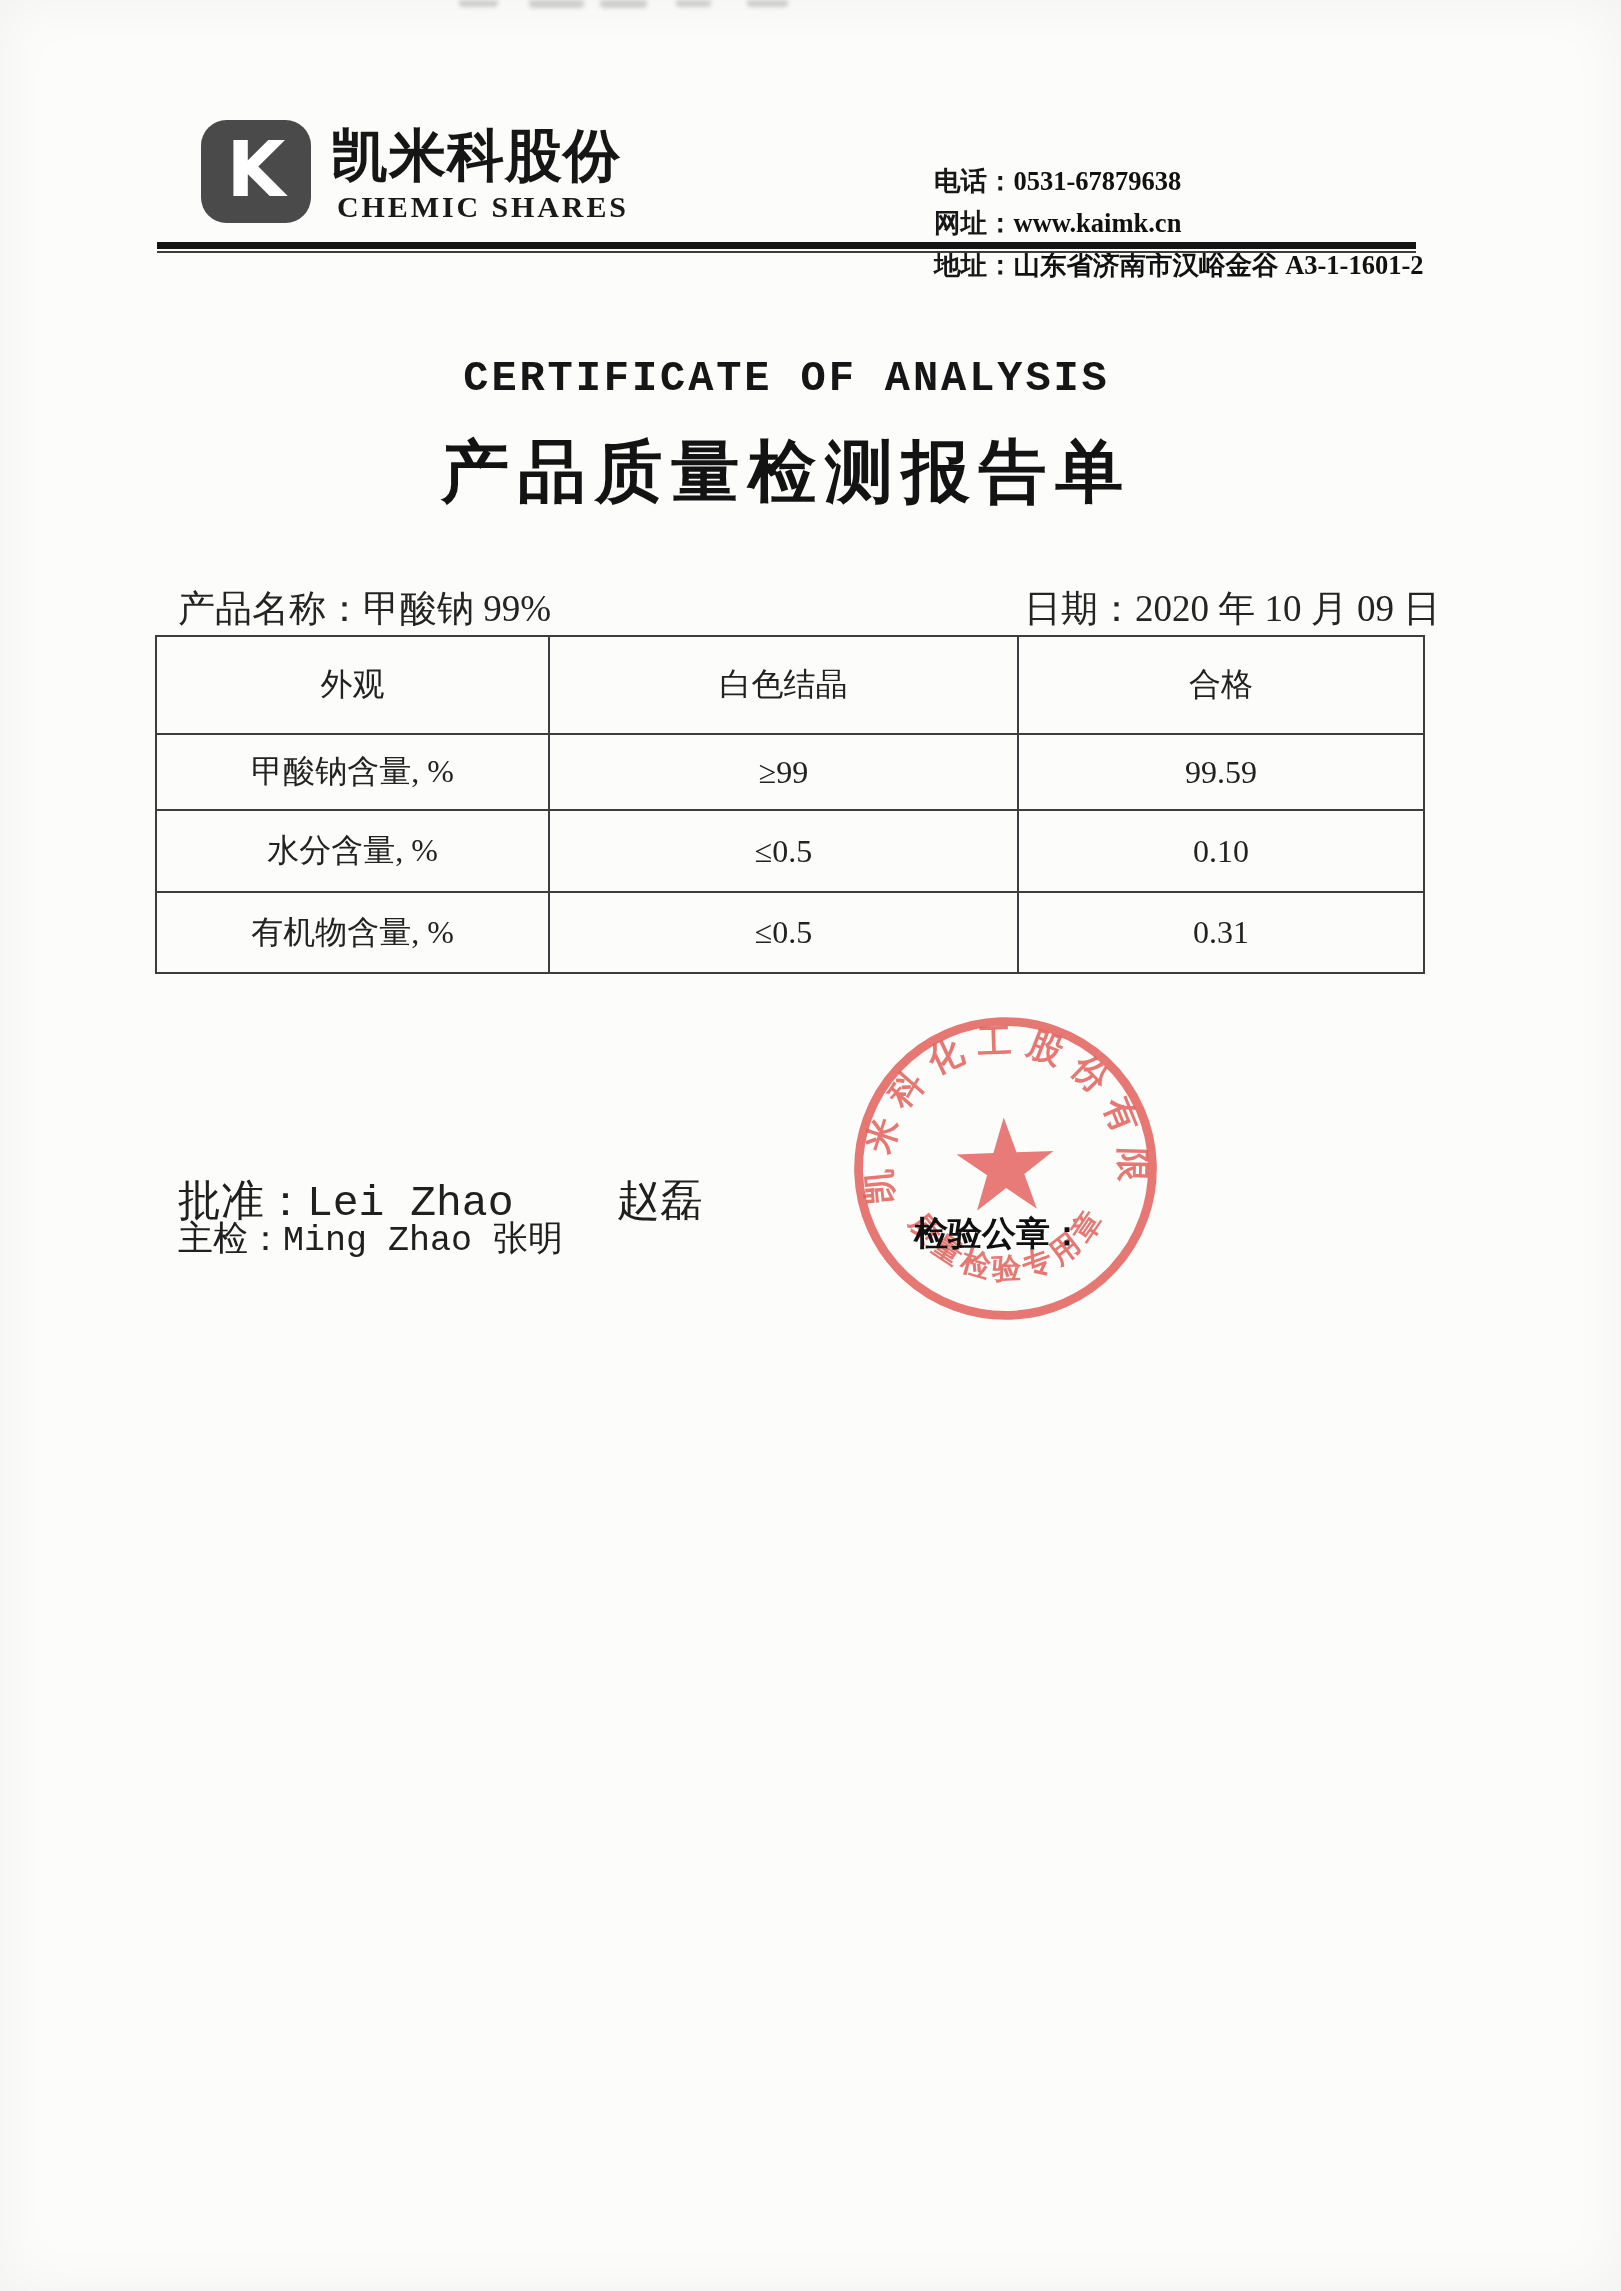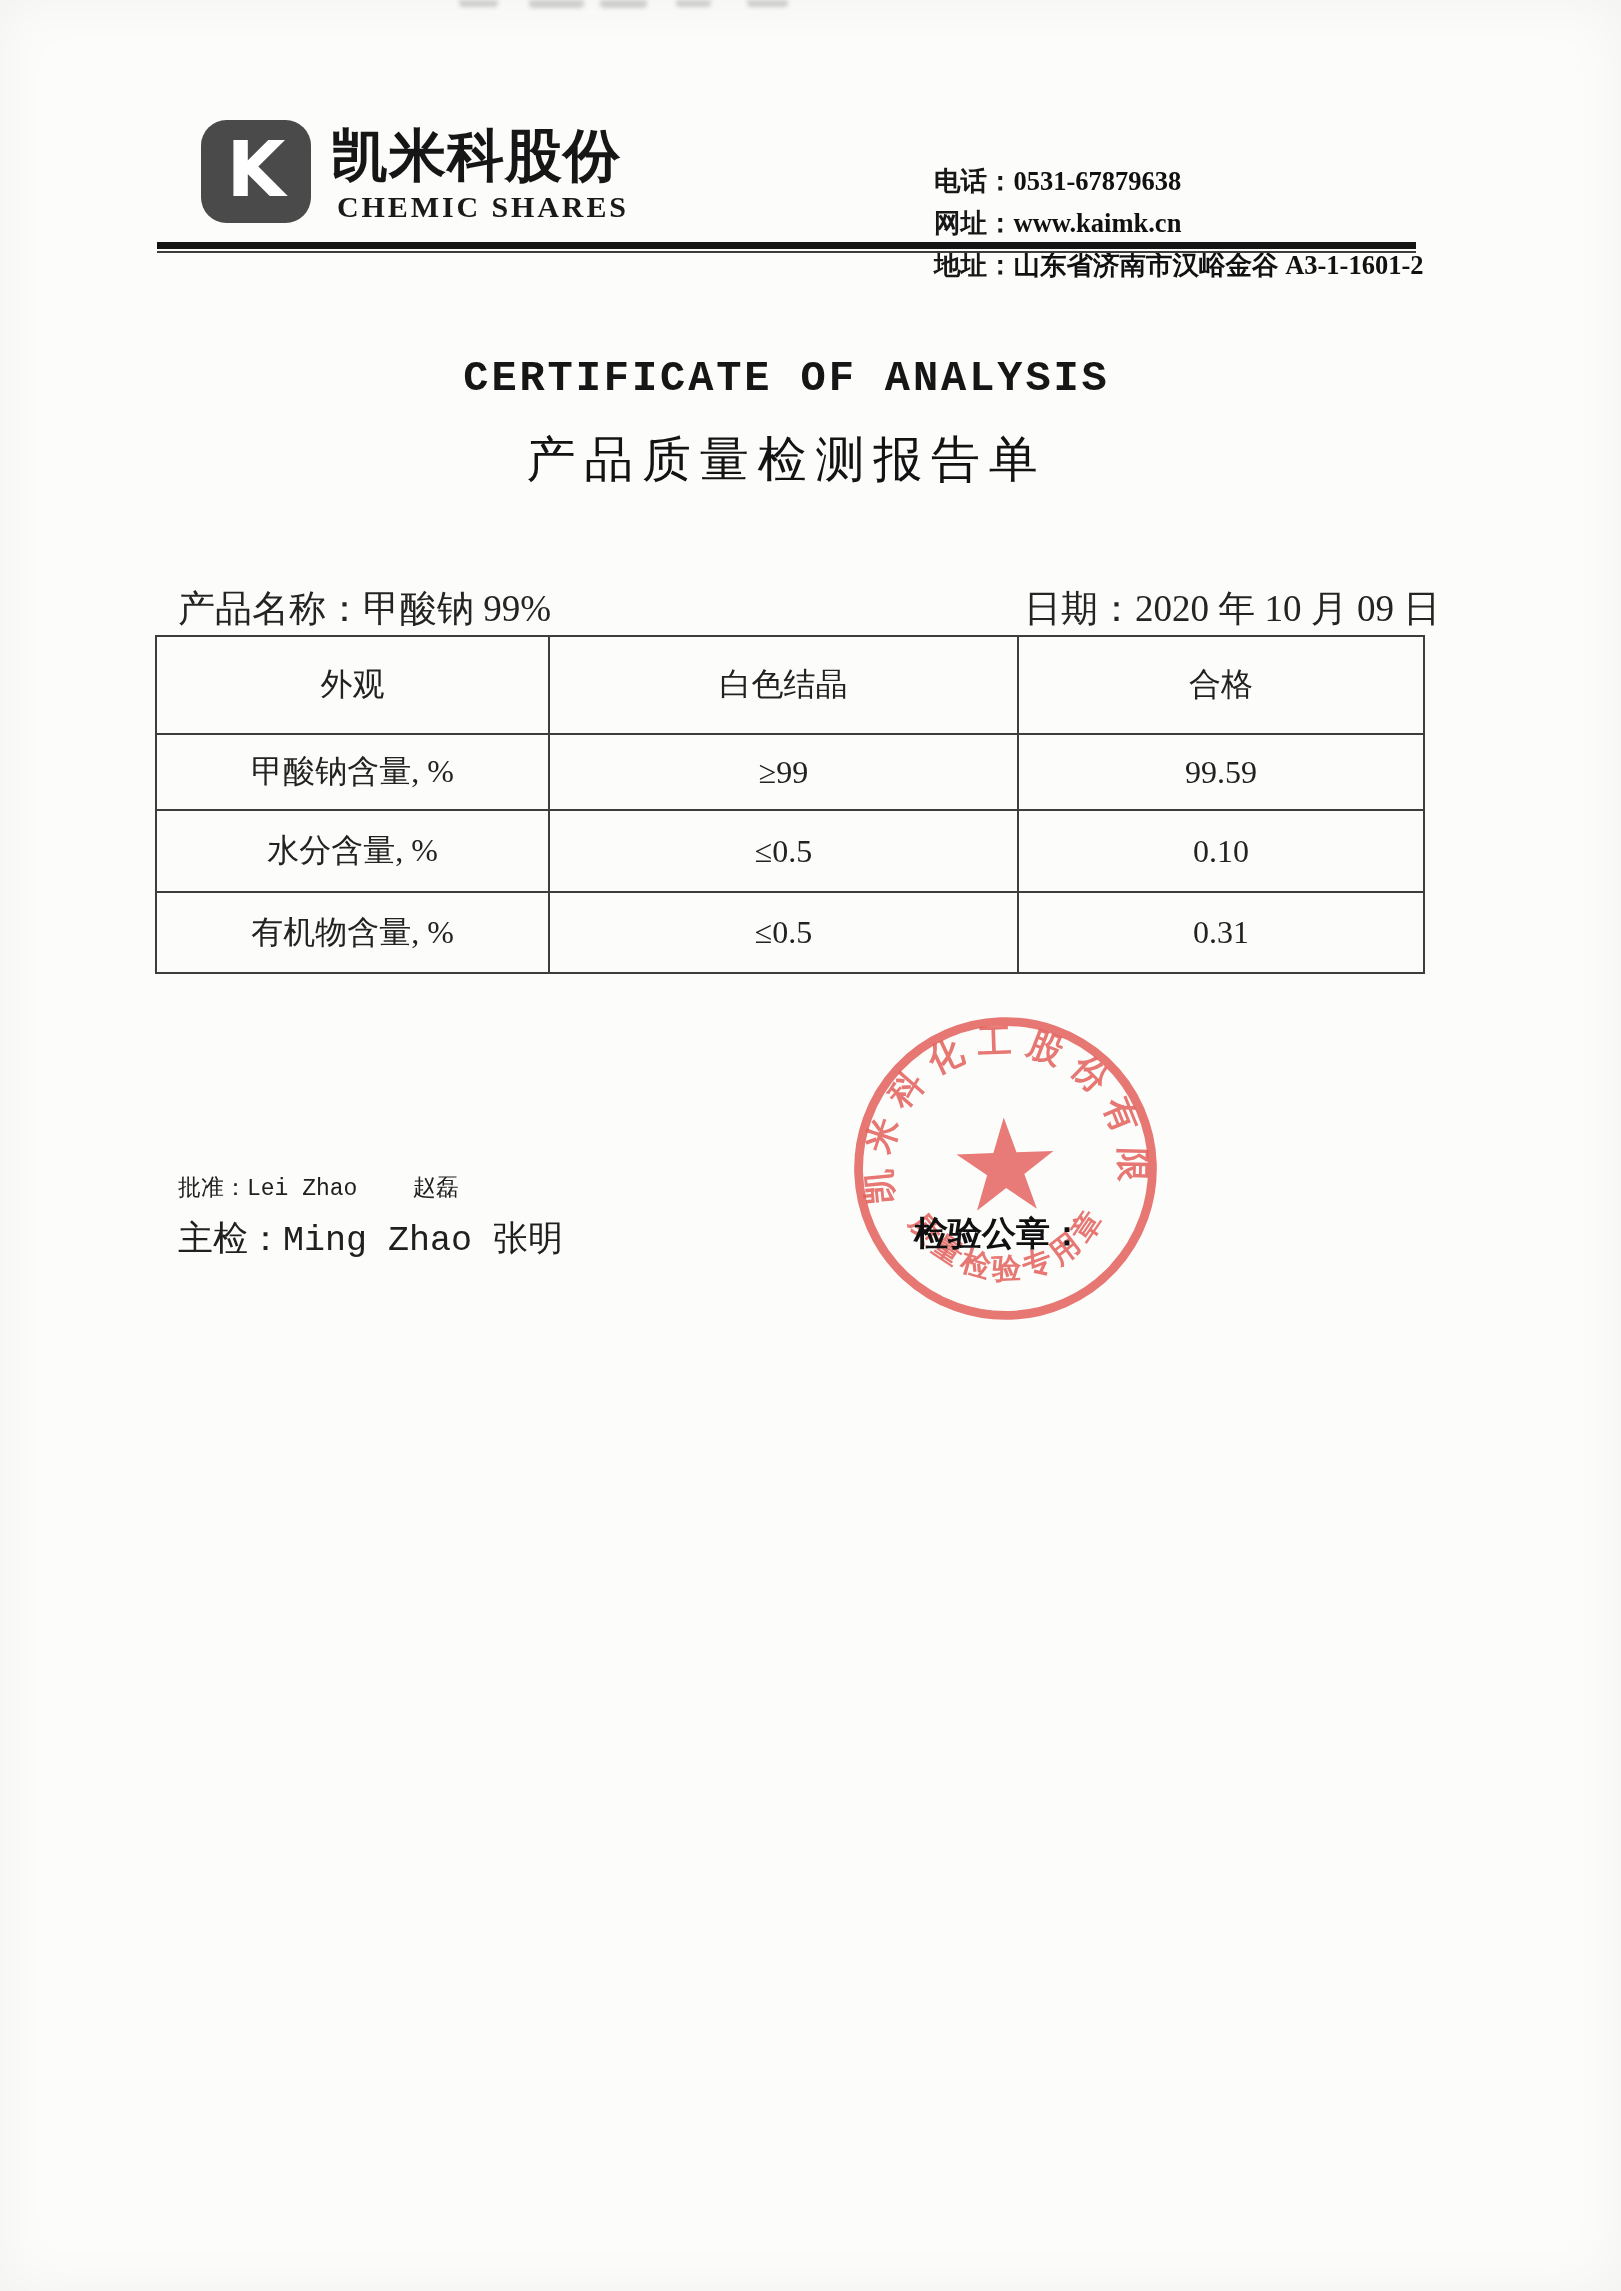--- a/index.html
+++ b/index.html
@@ -43,41 +43,41 @@
     background:linear-gradient(#141414 0px,#141414 6.9px,rgba(0,0,0,0) 6.9px,rgba(0,0,0,0) 8.8px,#3c3c3c 8.8px,#3c3c3c 10.8px,rgba(0,0,0,0) 10.8px);
   }
   
   .title-en{
     position:absolute;left:157px;top:355px;width:1259px;text-align:center;
     font-family:"Liberation Mono", monospace;font-weight:600;
     font-size:42px;letter-spacing:2.9px;color:#161616;white-space:nowrap;
   }
   .title-zh{
     position:absolute;left:157px;top:427px;width:1259px;text-align:center;
-    font-weight:normal;font-size:49px;letter-spacing:8.8px;color:#131313;white-space:nowrap;
+    font-weight:bold;font-size:68px;letter-spacing:8.8px;color:#131313;white-space:nowrap;
   }
   
   .meta-product{position:absolute;left:178px;top:584px;font-size:37px;color:#242424;white-space:nowrap;}
   .meta-date{position:absolute;left:1024px;top:584px;font-size:37px;color:#242424;white-space:nowrap;}
   
   table.coa{
     position:absolute;left:155px;top:635px;
     border-collapse:collapse;table-layout:fixed;
     font-size:32px;color:#222;
   }
   table.coa th, table.coa td{
     border:2px solid #3d3d3d;
     text-align:center;vertical-align:middle;
     font-weight:normal;padding:0;
     background:transparent;
   }
   .c1{width:393px;} .c2{width:469px;} .c3{width:406px;}
   .rh0{height:82px;} .rh1{height:98px;} .rh2{height:76px;} .rh3{height:82px;} .rh4{height:81px;}
   
-  .signoff1{position:absolute;left:178px;top:1172px;font-size:23px;color:#202020;white-space:pre;}
+  .signoff1{position:absolute;left:178px;top:1172px;font-size:43px;color:#202020;white-space:pre;}
   .signoff2{position:absolute;left:178px;top:1215px;font-size:35px;color:#202020;white-space:pre;}
   .latin{font-family:"Liberation Mono", monospace;}
   .seal-label{
     position:absolute;left:914px;top:1211px;font-size:34px;font-weight:600;
     color:#101010;z-index:5;white-space:nowrap;
   }
   
   .stamp{
     position:absolute;left:839px;top:1002px;width:333px;height:333px;
     z-index:4;mix-blend-mode:multiply;opacity:.93;transform:rotate(-2deg);

